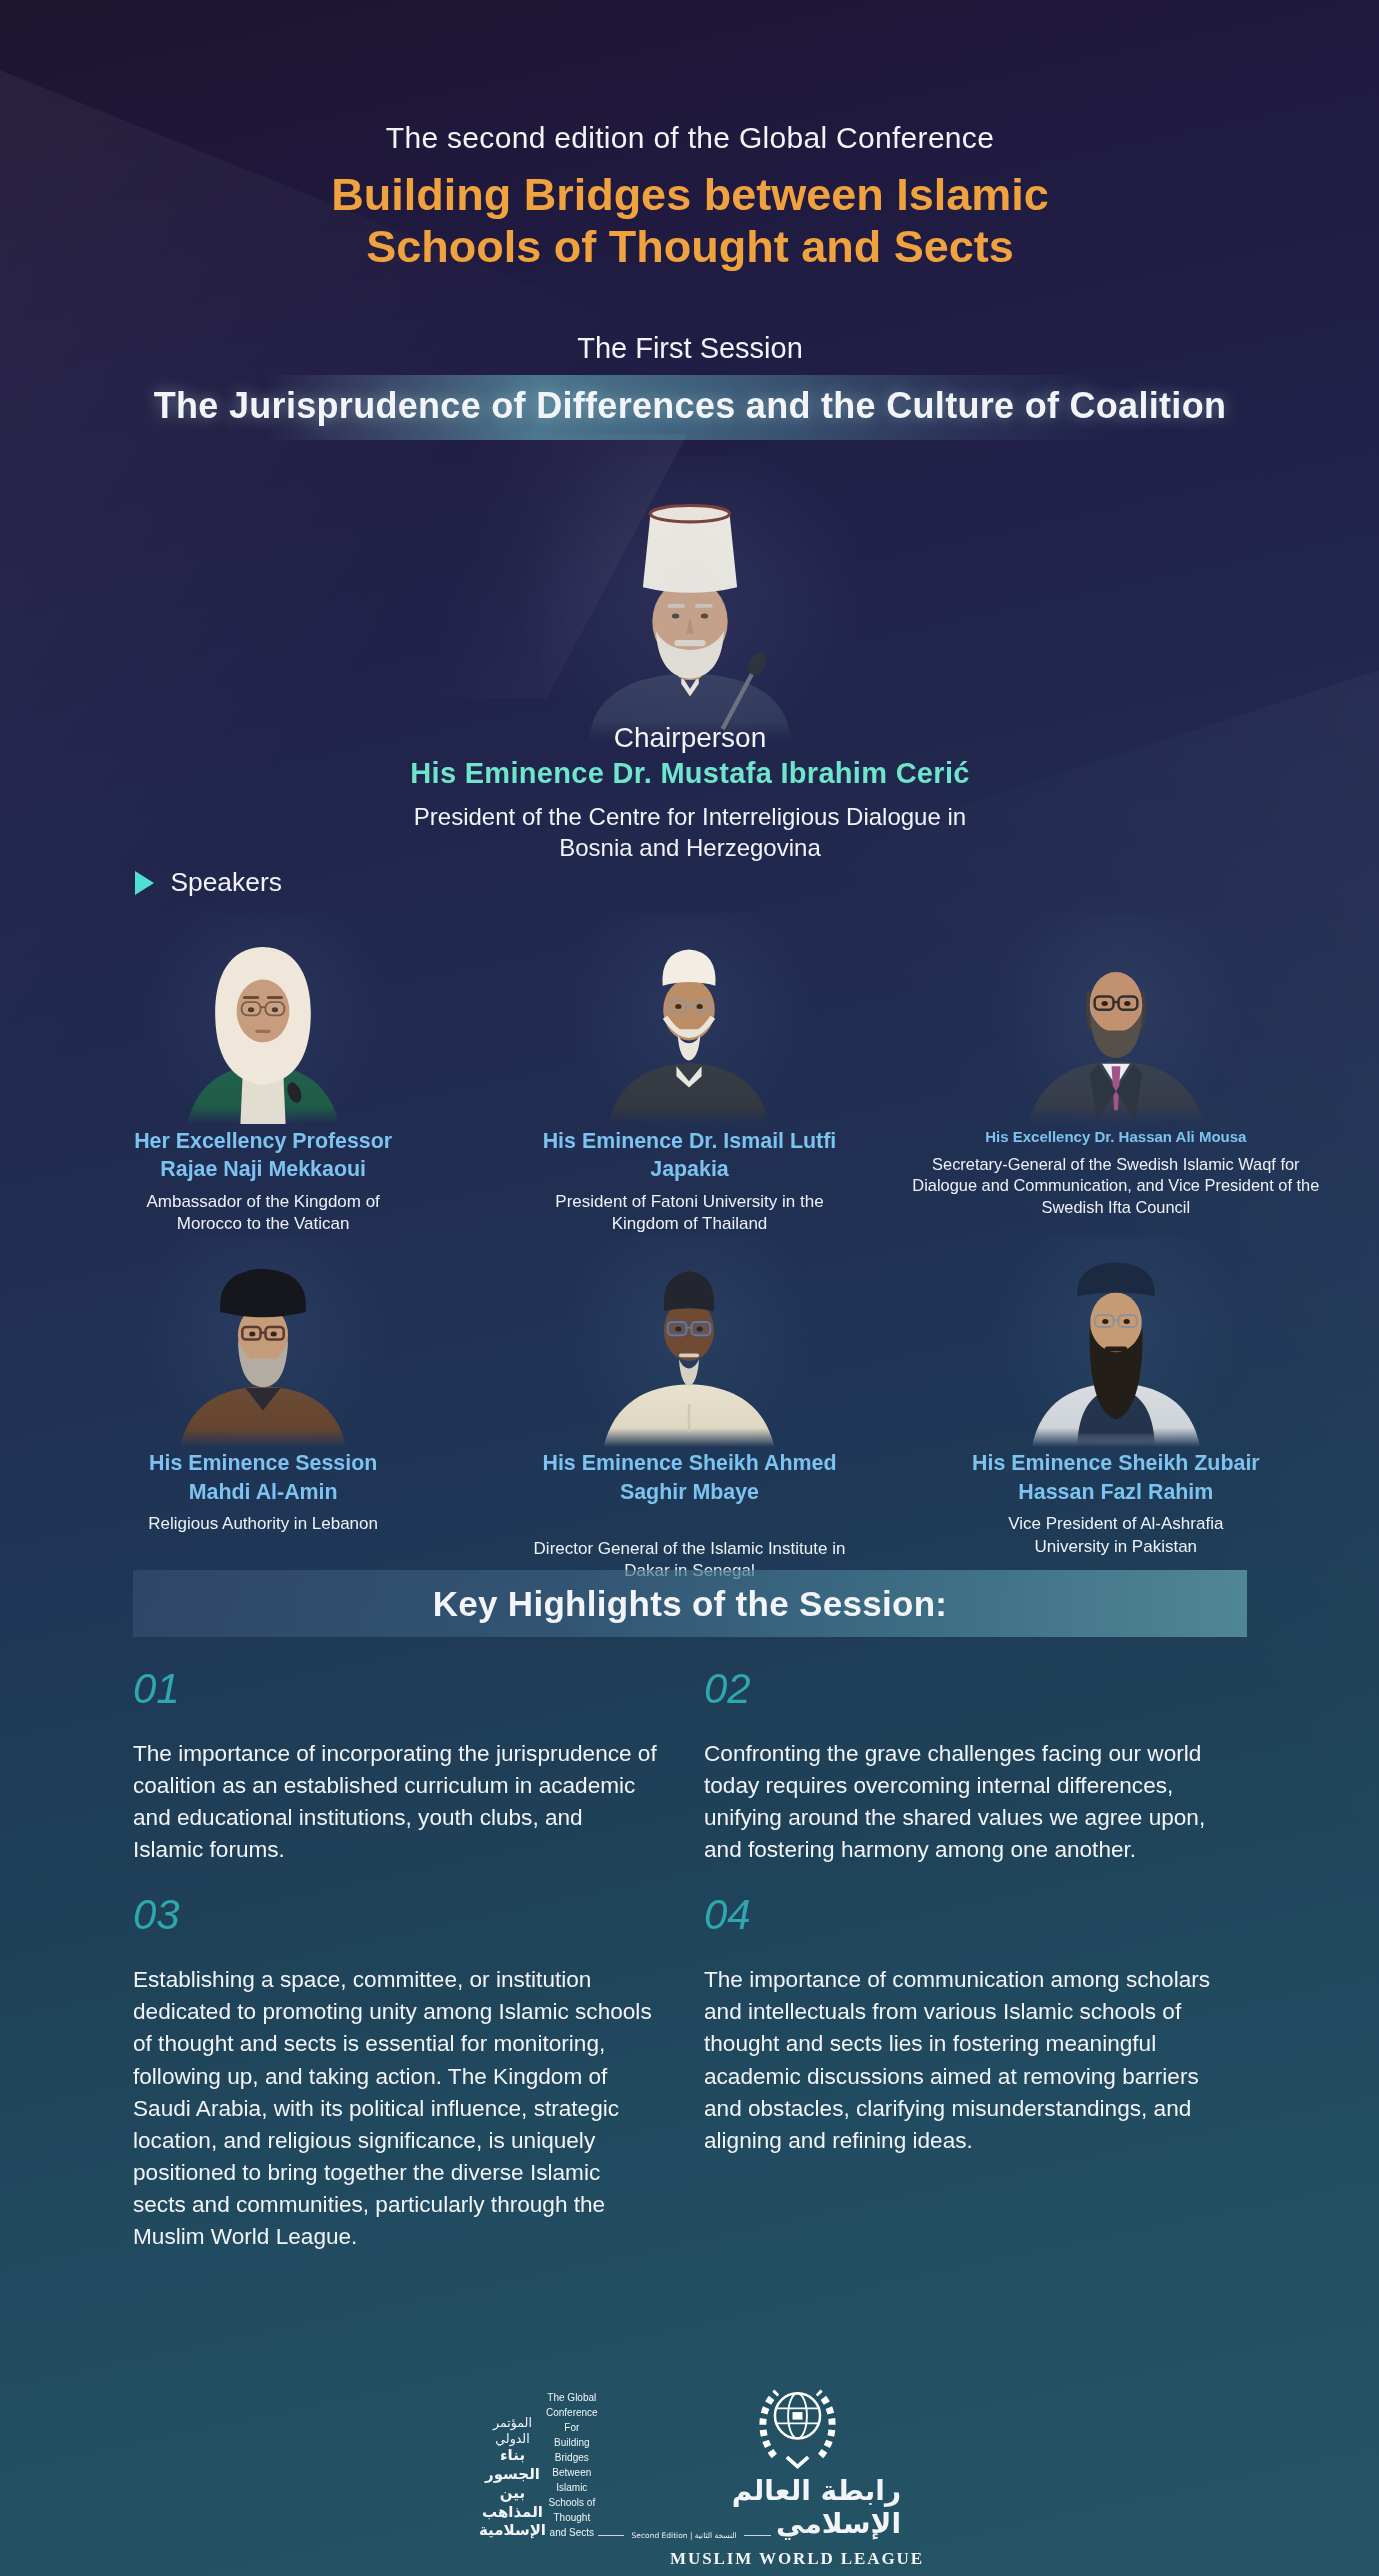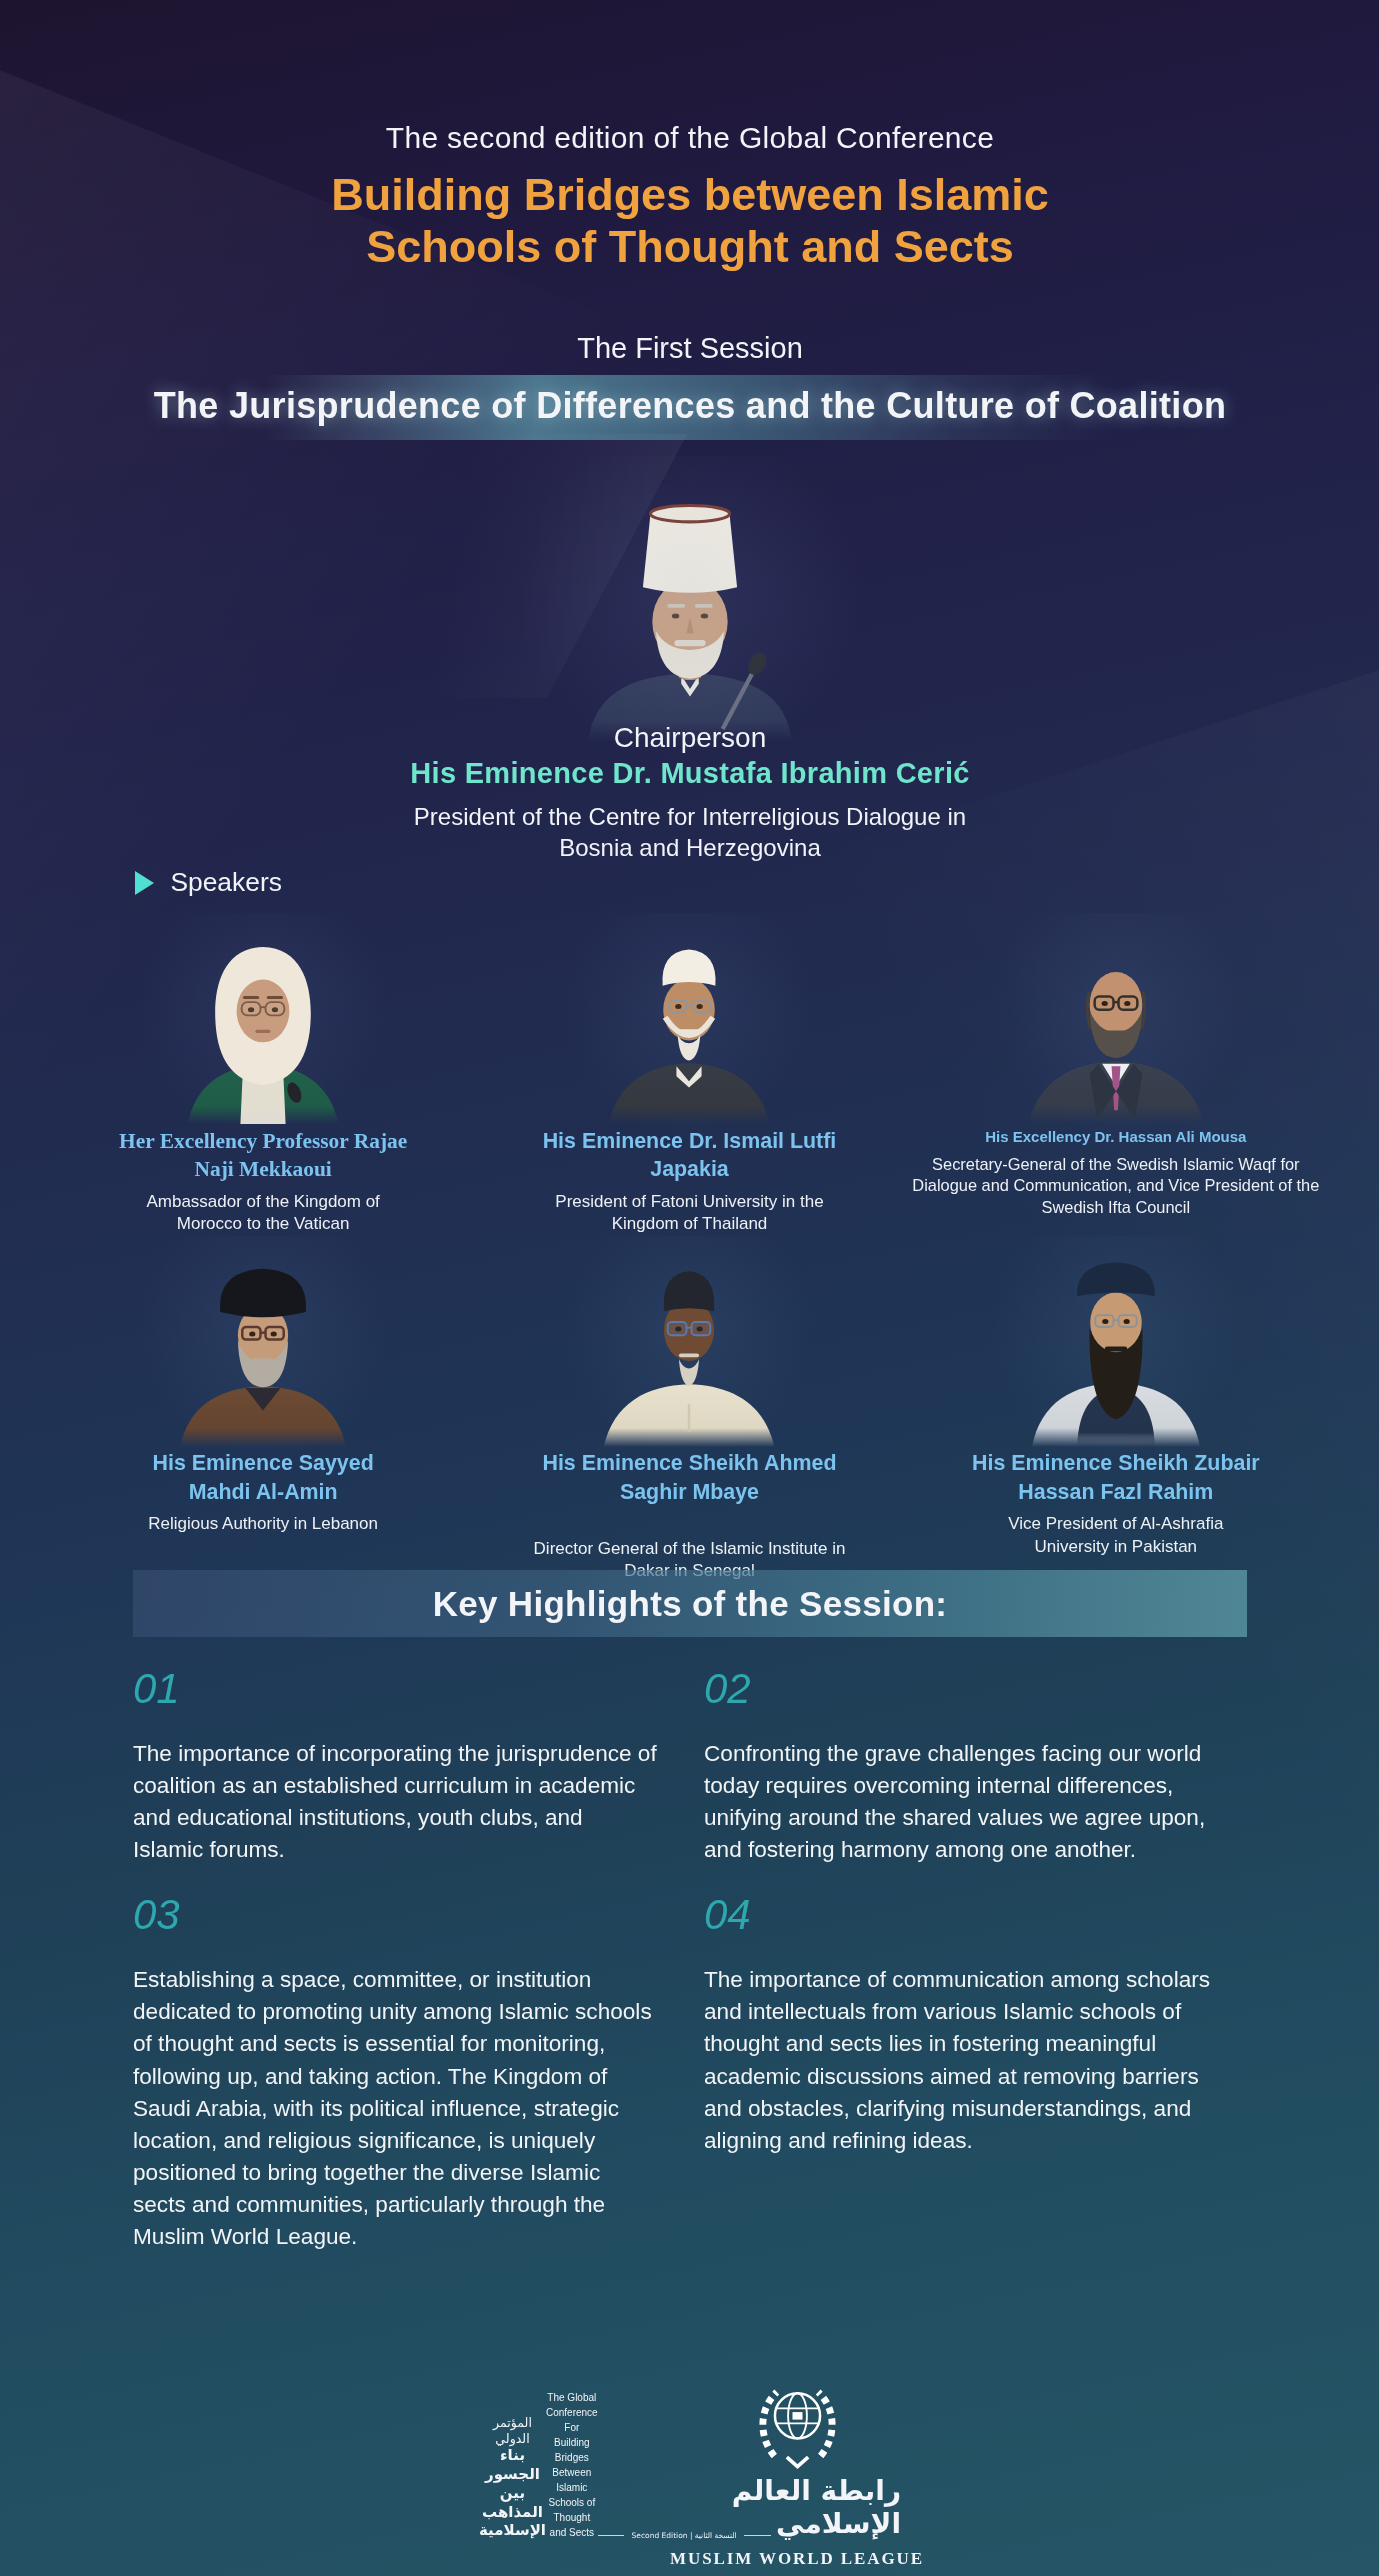--- a/index.html
+++ b/index.html
@@ -52,21 +52,21 @@
 
   .speakers-grid{position:absolute;top:923px;left:50px;width:1279px;
     display:grid;grid-template-columns:1fr 1fr 1fr;row-gap:8.8px;}
   .speaker{display:flex;flex-direction:column;align-items:center;text-align:center;min-height:314px;}
   .photo{position:relative;width:226px;height:201px;}
   .photo::before{content:"";position:absolute;inset:-10px;border-radius:20px;
     background:radial-gradient(ellipse at 50% 42%,rgba(125,160,205,0.10),rgba(125,160,205,0) 72%);}
   .photo svg{position:relative;}
   .s-name{font-weight:700;font-size:21.4px;line-height:1.32;color:#7CC3EF;margin-top:2.5px;}
   .s-title{font-size:17px;line-height:1.32;color:#eef1f5;margin-top:7.5px;}
-  .n1{max-width:308px;font-family:Liberation Serif, serif;} .n2{max-width:296px;} .n3{max-width:478px;font-size:15px;white-space:nowrap;}
+  .n1{max-width:308px;} .n2{max-width:296px;} .n3{max-width:478px;font-size:15px;white-space:nowrap;}
   .n4{max-width:270px;} .n5{max-width:321px;} .n6{max-width:358px;}
   .t1{max-width:289px;} .t2{max-width:333px;} .t3{max-width:447px;font-size:16.4px;}
   .t4{max-width:390px;} .t5{max-width:321px;margin-top:32px;} .t6{max-width:283px;}
 
   
   .hl-banner{position:absolute;top:1570px;left:133px;width:1114px;height:67px;
     display:flex;align-items:center;justify-content:center;
     background:linear-gradient(90deg,rgba(60,82,120,0.55) 0%,rgba(62,100,132,0.62) 38%,
       rgba(70,125,146,0.75) 70%,rgba(90,150,162,0.82) 100%);}
   .hl-banner .hl-heading{font-size:35px;font-weight:600;letter-spacing:0.3px;}
@@ -248,21 +248,21 @@
           <path d="M140,150 C142,205 158,224 180,225 C202,224 218,205 220,150 C204,198 156,198 140,150 Z" fill="#b3aca2"></path>
           <rect x="162" y="179" width="36" height="8" rx="4" fill="#b3aca2"></rect>
           <path d="M112,105 Q106,40 180,36 Q254,40 248,105 Q180,122 112,105 Z" fill="#16171c"></path>
           <ellipse cx="163" cy="140" rx="5" ry="4" fill="#332619"></ellipse>
           <ellipse cx="197" cy="140" rx="5" ry="4" fill="#332619"></ellipse>
           <rect x="147" y="129" width="29" height="20" rx="6" fill="none" stroke="#5c3a33" stroke-width="4"></rect>
           <rect x="184" y="129" width="29" height="20" rx="6" fill="none" stroke="#5c3a33" stroke-width="4"></rect>
           <line x1="176" y1="138" x2="184" y2="138" stroke="#5c3a33" stroke-width="4"></line>
         </svg>
       </div>
-      <div class="s-name n4">His Eminence Sayyed Mahdi Al-Amin</div>
+      <div class="s-name n4">His Eminence Session Mahdi Al-Amin</div>
       <div class="s-title t4">Religious Authority in Lebanon</div>
     </div>
 
     <div class="speaker">
       <div class="photo">
         <svg width="226" height="201" viewBox="0 0 360 320">
           <defs>
               <linearGradient id="g5" x1="0" y1="0" x2="0" y2="1">
             <stop offset="0" stop-color="#e8e1cd"></stop>
                 <stop offset="0.7" stop-color="#ded7c2"></stop>

